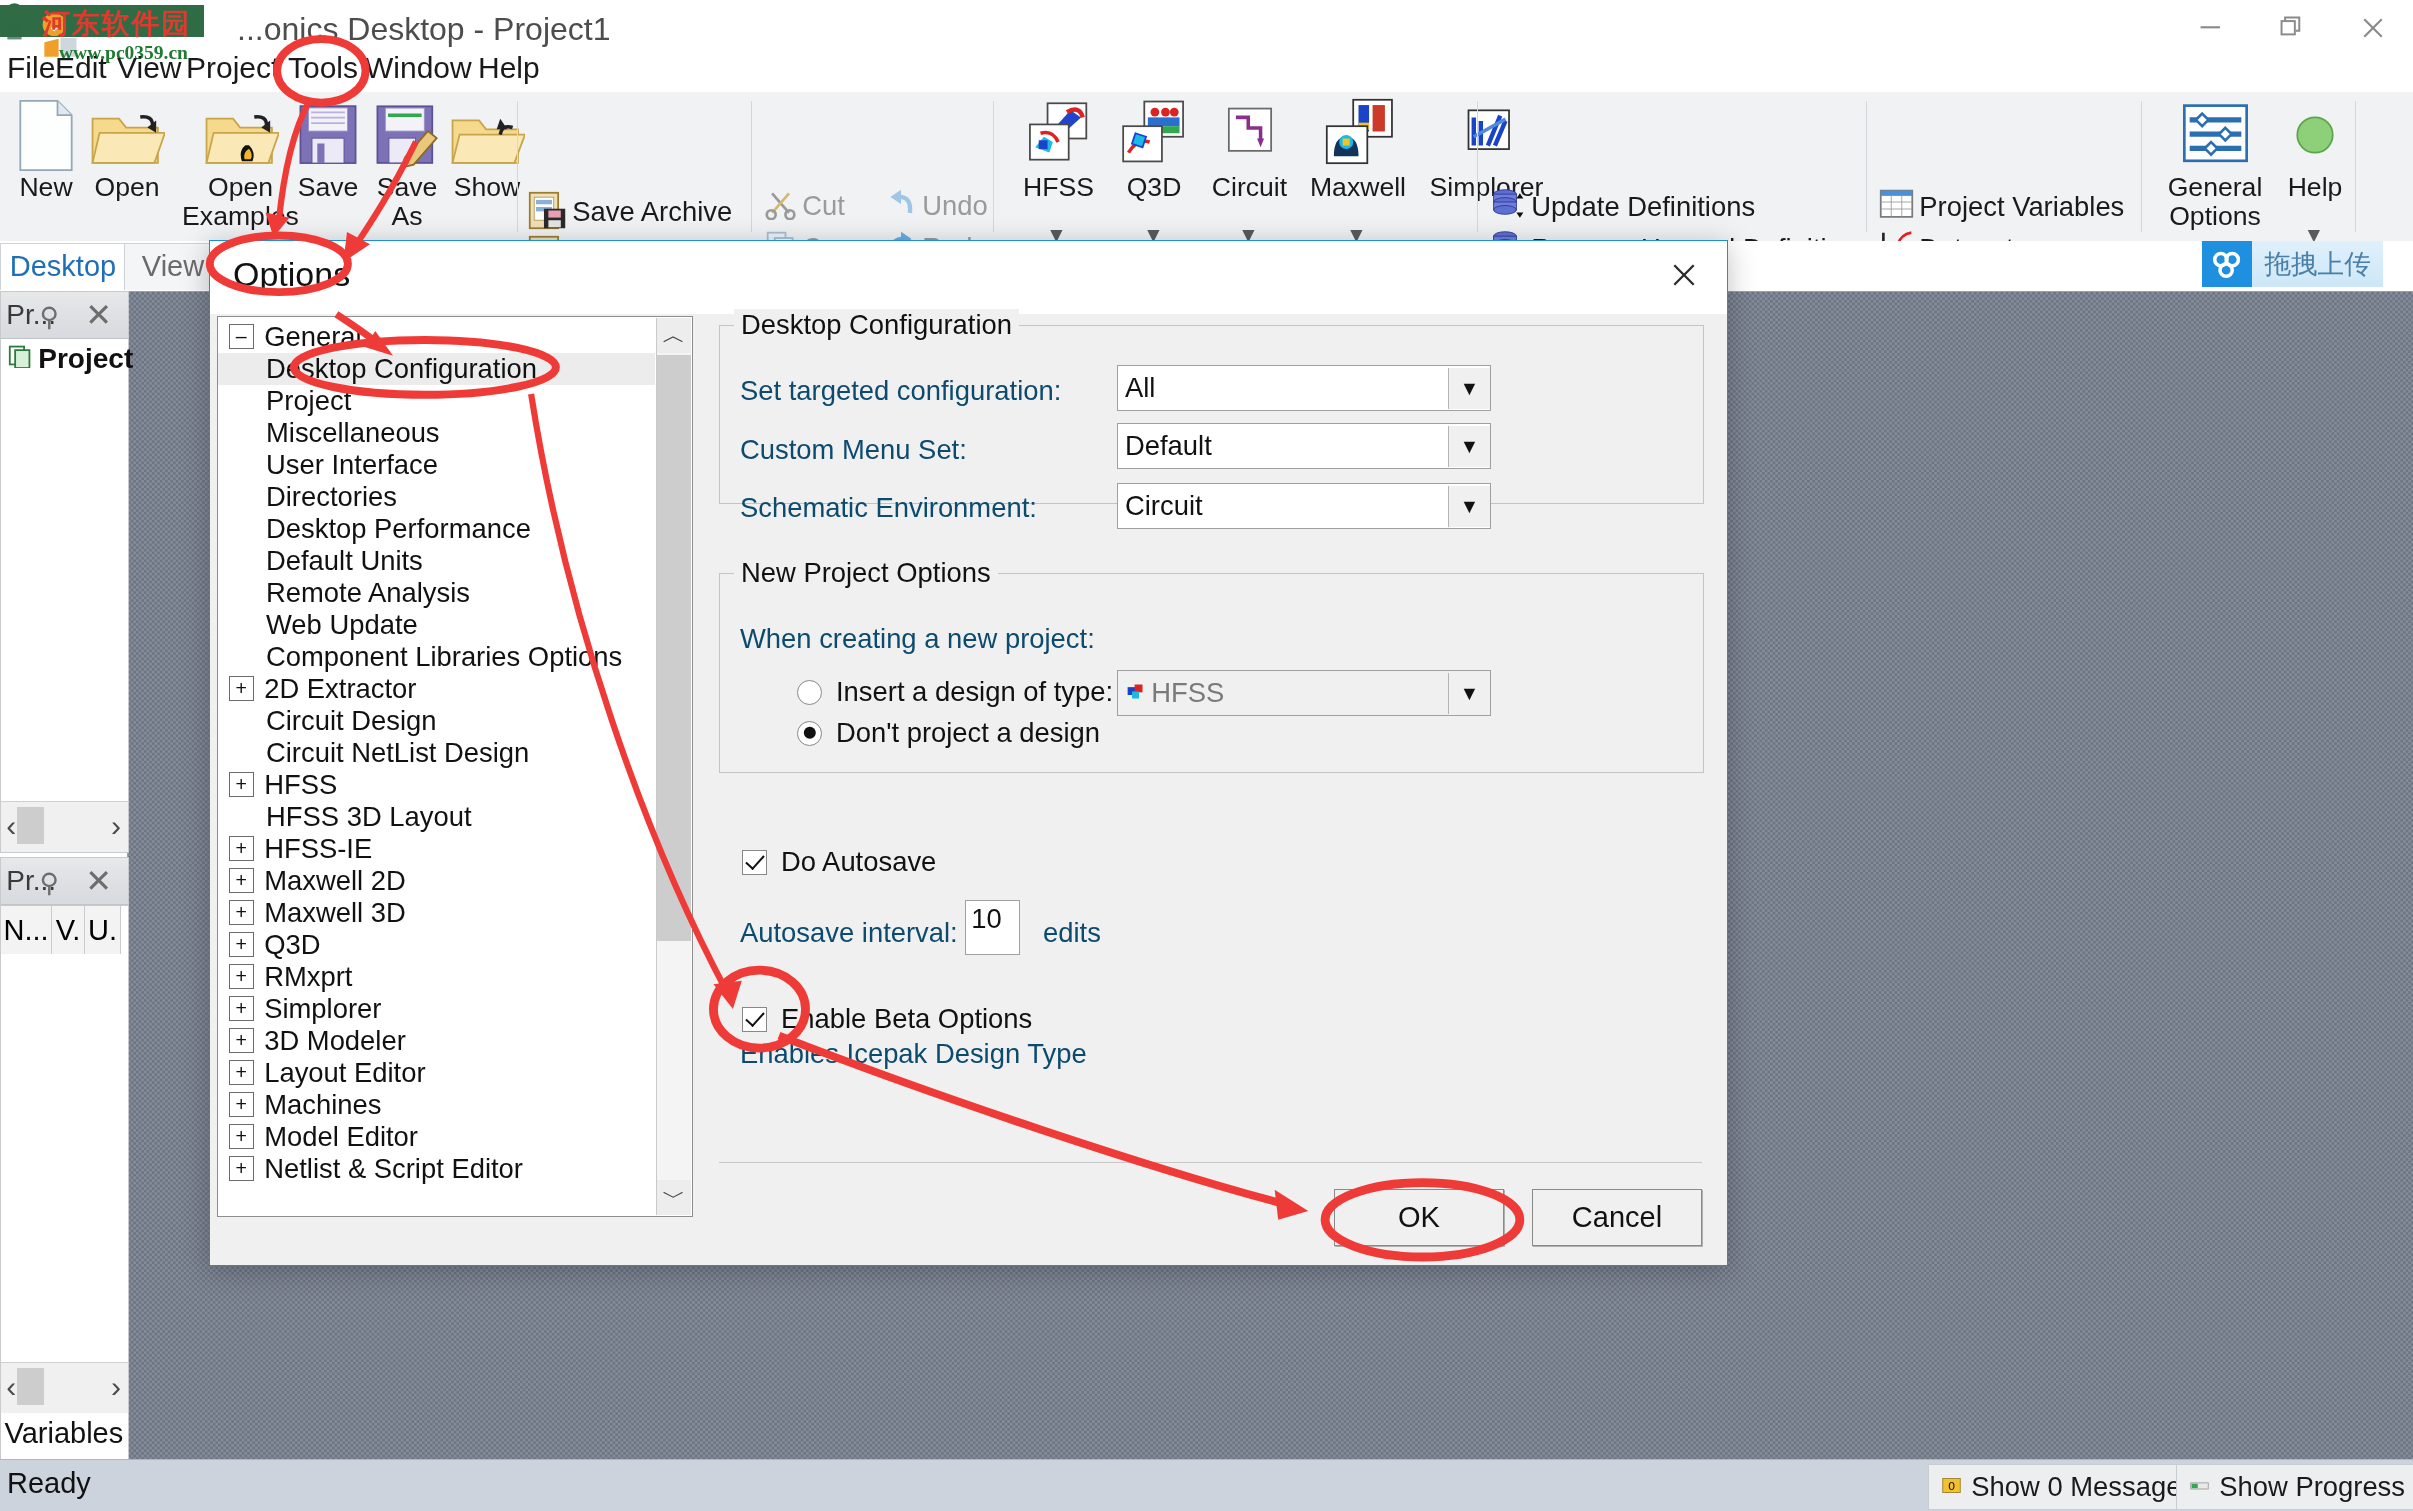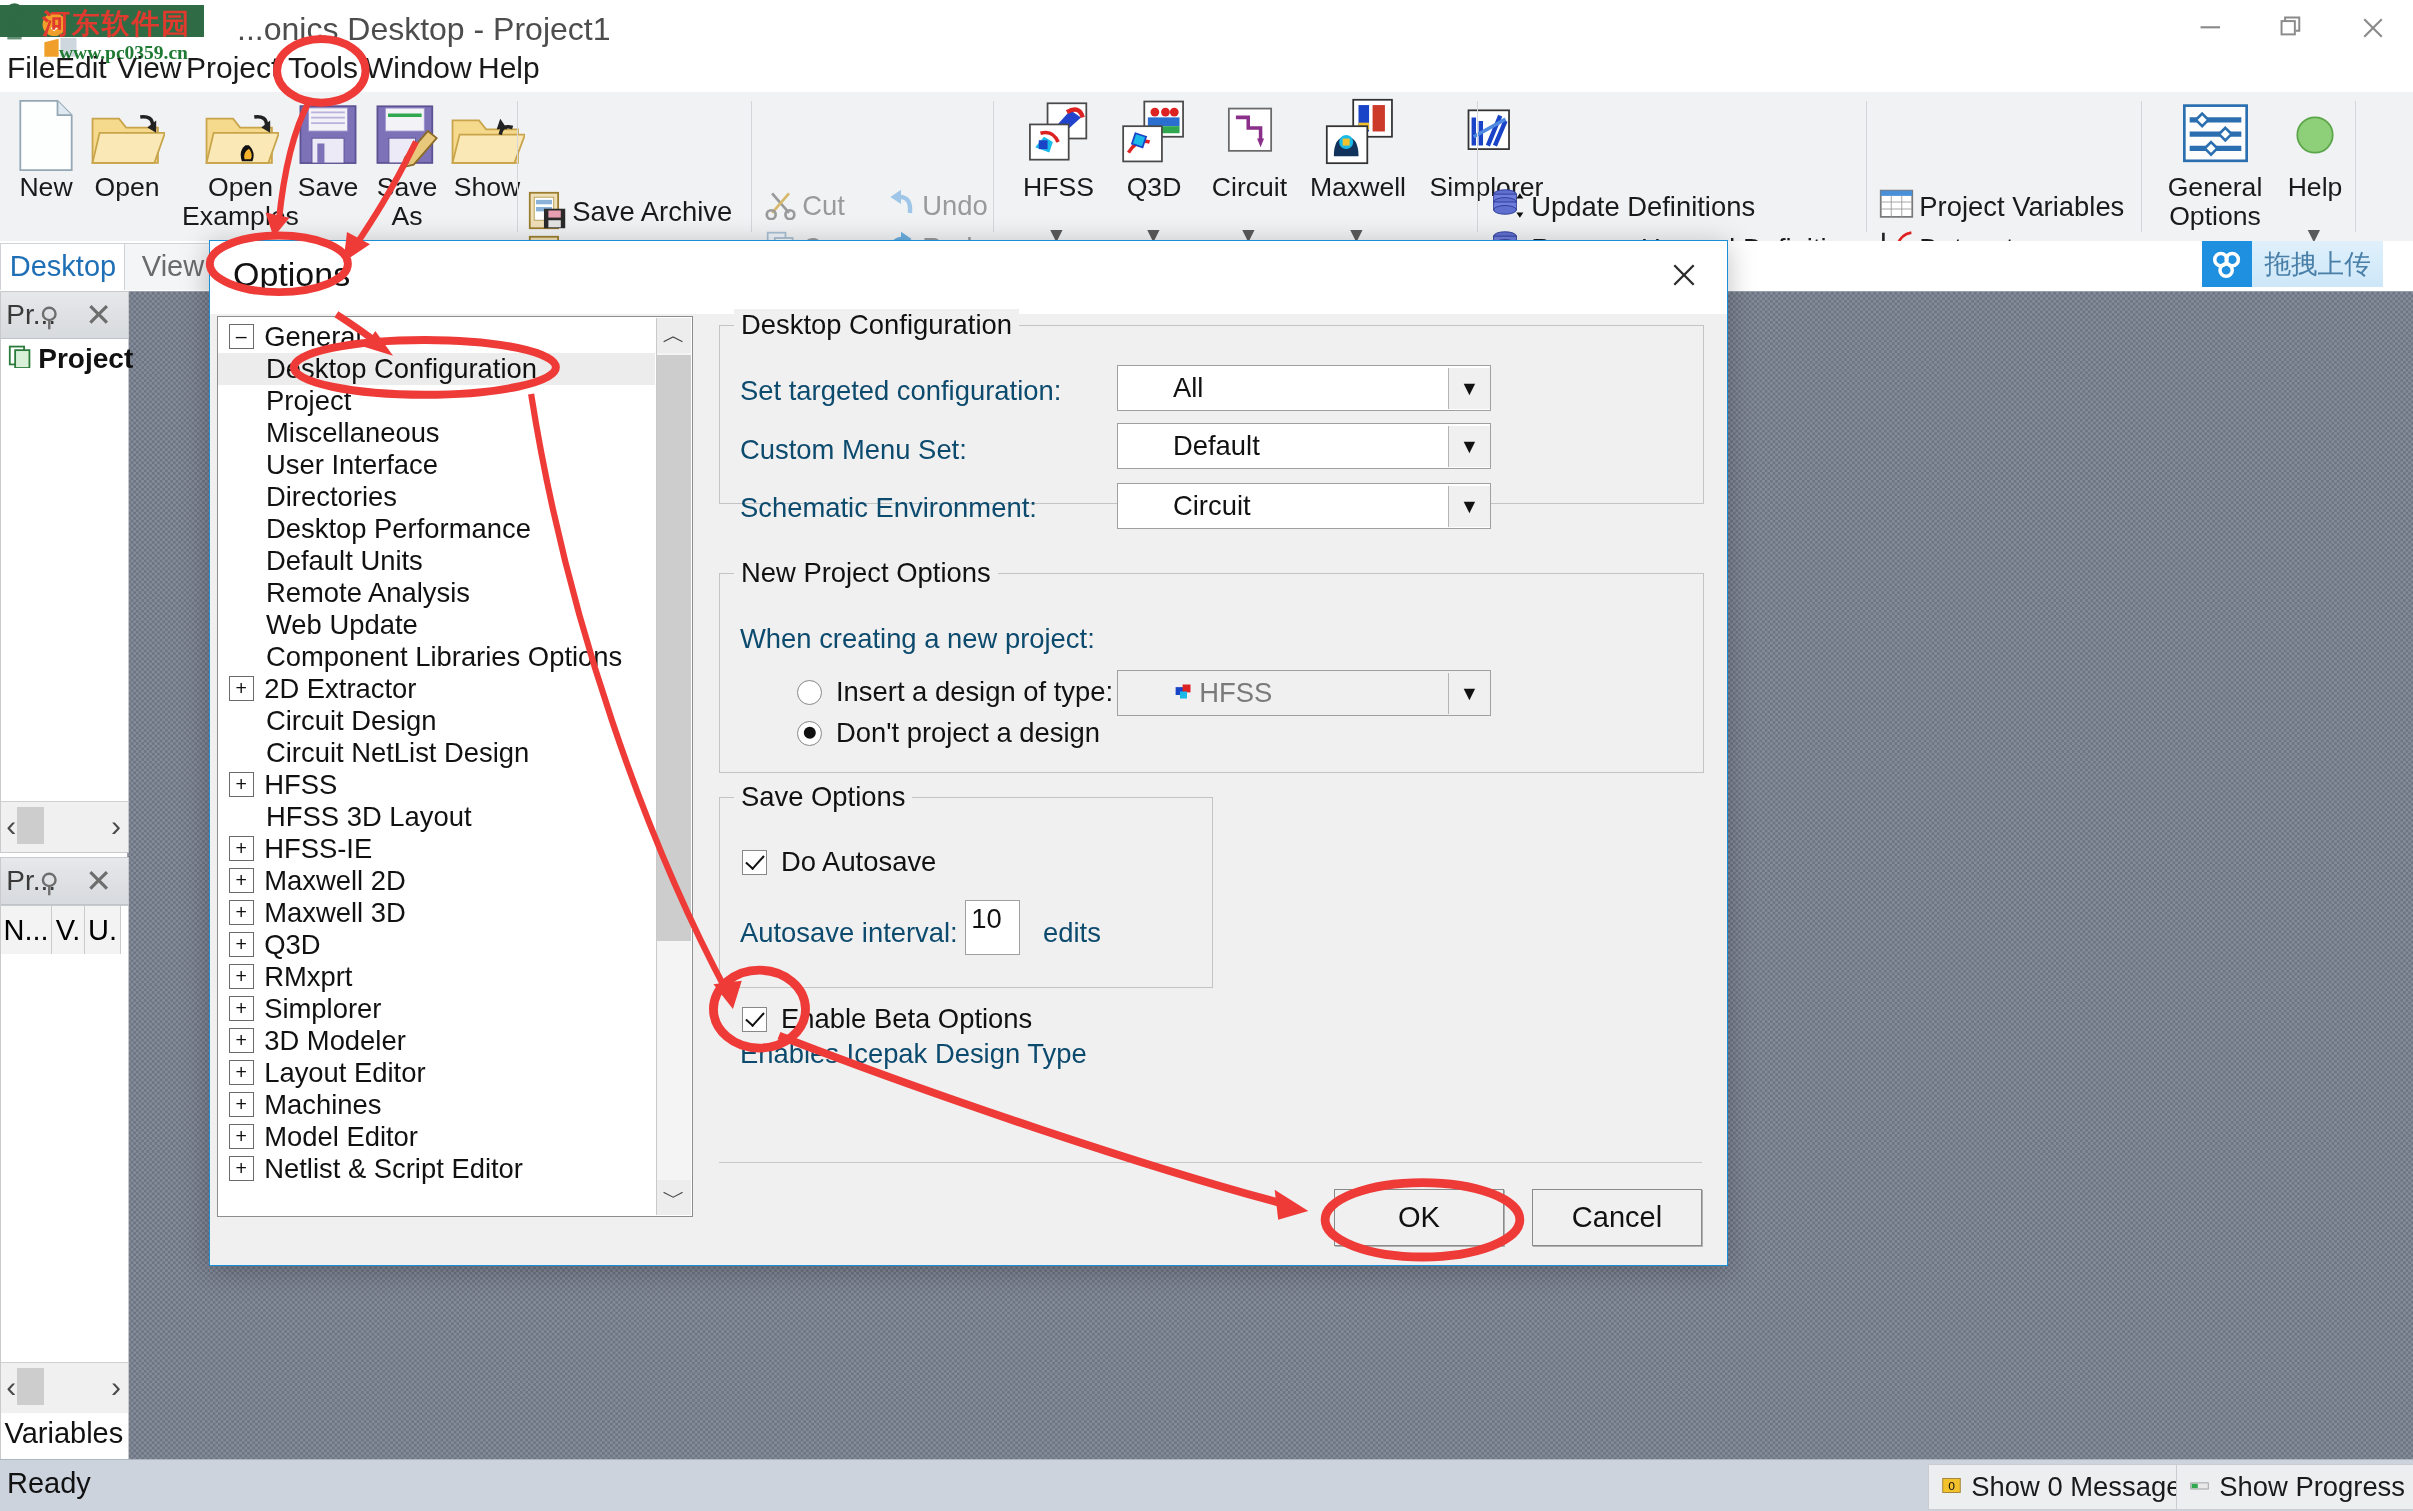--- a/index.html
+++ b/index.html
@@ -92,21 +92,21 @@
   .ot-exp{width:23px;height:23px;border:0.9px solid #6b6b6b;background:#fff;display:flex;align-items:center;justify-content:center;font-size:19.5px;line-height:1;color:#111;margin-right:10.6px;}
   .ot-sel{background:#ececec;}
   .ot-scroll{position:absolute;right:0.9px;top:0.9px;width:34px;bottom:0.9px;background:#f4f4f4;border-left:0.9px solid #c9c9c9;}
   .ot-scroll .ar{position:absolute;left:0;width:34px;height:35px;display:flex;align-items:center;justify-content:center;color:#444;font-size:23px;background:#ededed;}
   .ot-scroll .th{position:absolute;left:0;width:34px;background:#cdcdcd;}
 
   .grp{position:absolute;border:0.9px solid #c4c4c4;}
   .grp > .cap{position:absolute;top:-17px;left:14px;background:#f0f0f0;padding:0 7px;font-size:27.4px;color:#111;white-space:nowrap;}
   .fld-lbl{position:absolute;font-size:27.4px;color:#0c4a6e;white-space:nowrap;}
   .combo{position:absolute;height:44px;background:#ffffff;border:1.8px solid #a0a0a0;display:flex;align-items:center;}
-  .combo .val{padding-left:7px;font-size:27.4px;color:#111;white-space:nowrap;flex:1;display:flex;align-items:center;gap:5.3px;margin-left:48px;}
+  .combo .val{padding-left:7px;font-size:27.4px;color:#111;white-space:nowrap;flex:1;display:flex;align-items:center;gap:5.3px;}
   .combo .btn{width:41px;height:41px;background:#f0f0f0;border-left:0.9px solid #b5b5b5;display:flex;align-items:center;justify-content:center;font-size:19.5px;color:#111;}
   .combo.disabled{background:#f0f0f0;}
   .combo.disabled .val{color:#7a7a7a;}
 
   .radio{position:absolute;display:flex;align-items:center;gap:14px;font-size:27.4px;color:#111;white-space:nowrap;}
   .rdot{width:25px;height:25px;border:1.8px solid #888;border-radius:50%;background:#fff;position:relative;box-sizing:border-box;}
   .rdot.on::after{content:"";position:absolute;left:50%;top:50%;transform:translate(-50%,-50%);width:12.4px;height:12.4px;border-radius:50%;background:#111;}
 
   .chk{position:absolute;display:flex;align-items:center;gap:14px;font-size:27.4px;color:#111;white-space:nowrap;}
   .cbox{width:25px;height:25px;border:1.8px solid #888;background:#fff;position:relative;box-sizing:border-box;}
@@ -810,23 +810,20 @@
       <span>HFSS</span>
     </span>
     <span class="btn">▼</span>
   </div>
 
   <div class="radio" style="left:797px;top:717px">
     <span class="rdot on"></span>
     <span>Don't project a design</span>
   </div>
 
-  <div class="grp" style="left:719px;top:797px;width:492px;height:189px">
-    <span class="cap">Save Options</span>
-  </div>
   <div class="chk" style="left:742px;top:846px">
     <span class="cbox on"></span>
     <span>Do Autosave</span>
   </div>
   <div class="fld-lbl" style="left:740px;top:917px">Autosave interval:</div>
   <div class="numbox" style="left:965px;top:900px;width:55px;height:55px">10</div>
   <div class="fld-lbl" style="left:1043px;top:917px">edits</div>
 
   <div class="chk" style="left:742px;top:1003px">
     <span class="cbox on"></span>

